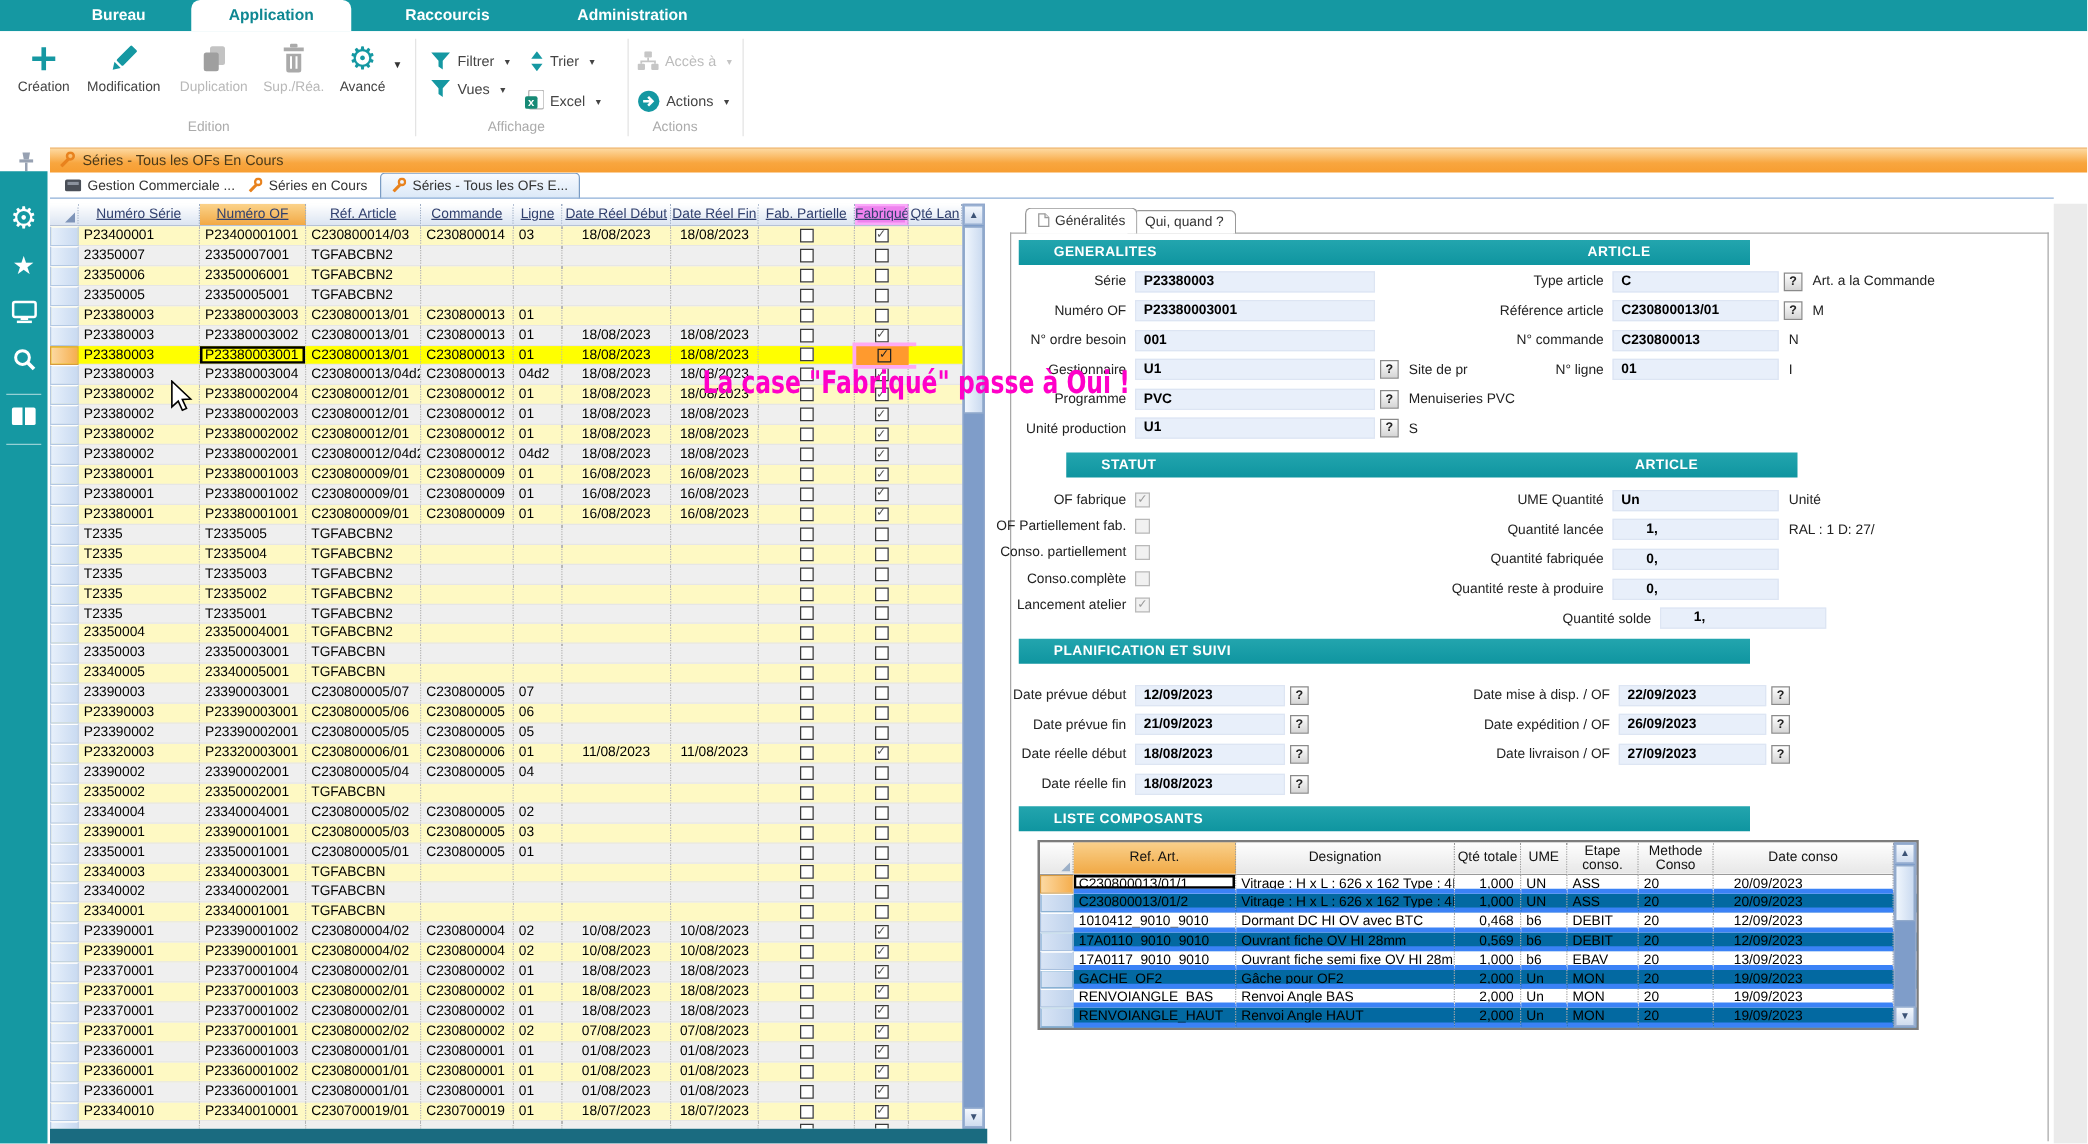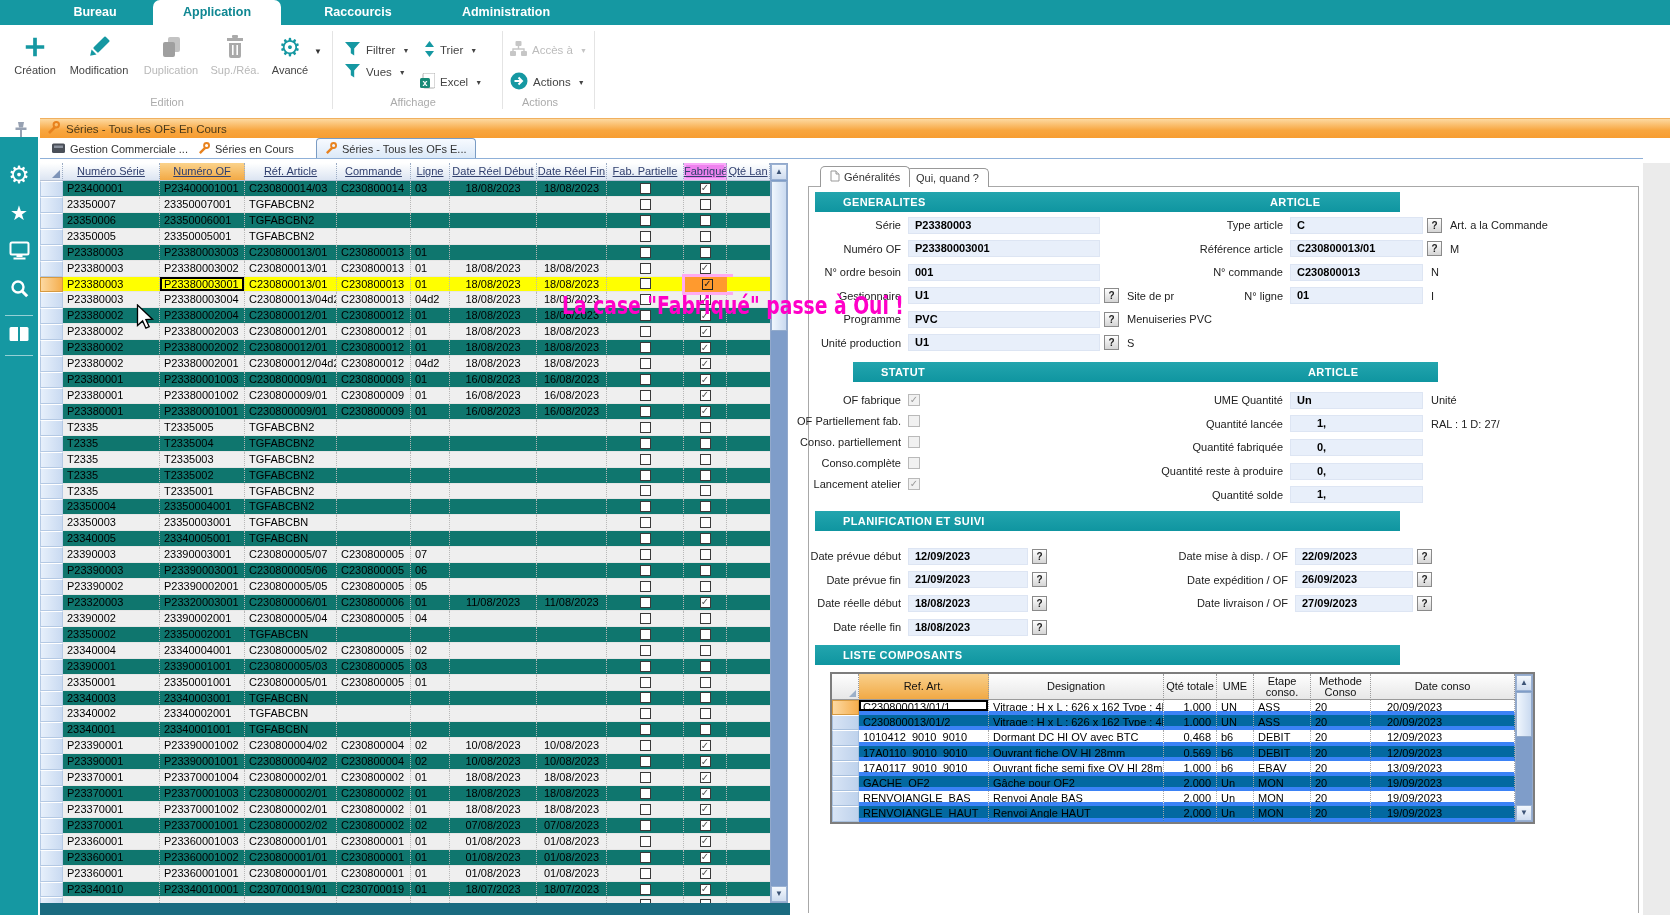--- a/index.html
+++ b/index.html
@@ -55,21 +55,21 @@
   .w3{width:74px;flex:none}.w4{width:39px;flex:none}.w5{width:87px;flex:none}
   .w6{width:70px;flex:none}.w7{width:77px;flex:none}.w8{width:43px;flex:none}.w9{width:43px;flex:none}
   .gh{background:linear-gradient(#ffffff,#dce5f2);font-size:11px;color:#31406e;text-align:center;
     line-height:17px;border-right:1px dotted #9cacc4;border-bottom:1px solid #b6c2d6;
     text-decoration:underline;white-space:nowrap;overflow:hidden;position:relative}
   .gh.horange{background:linear-gradient(#fbd38b,#f2a945)}
   .gh.hpink{background:#ee82ee;box-shadow:inset 0 0 0 2px #f9a9f9;text-decoration:underline}
   .corner::after{content:"";position:absolute;right:2px;bottom:2px;
     border-left:8px solid transparent;border-bottom:8px solid #7e94b8}
   .gbody{position:relative;height:722px;overflow:hidden}
-  .grow{display:flex;height:15.93px;background:#0f766e}
+  .grow{display:flex;height:15.93px;background:#fef9c3}
   .grow.alt{background:#efefef}
   .grow.sel{background:#ffff00;position:relative;z-index:5}
   .grow.sel .c{background:#ffff00}
   .rh{width:23px;flex:none;background:linear-gradient(90deg,#e7f0fb,#c9daf1);
     border:1px solid #b4c9e4;border-top-color:#fff}
   .rh.rhsel{background:linear-gradient(90deg,#fcd9a2,#f5ae4e);border-color:#d79a40}
   .c{font-size:11px;line-height:15px;padding-left:4px;white-space:nowrap;overflow:hidden;
     border-right:1px dotted #b7b7b7;border-bottom:1px solid #e6e6e6;color:#000}
   .c.ctr{text-align:center;padding-left:0}
   .c.cbx{display:flex;align-items:center;justify-content:center;padding:0}
@@ -288,21 +288,21 @@
         </svg></span>
     <span>Gestion Commerciale ...</span>
   </div>
   <div class="abs doctab" style="left:198px">
     <span><svg width="12" height="12" viewBox="0 0 13 13">
           <path d="M2 12 L8 6" stroke="#e8821e" stroke-width="2.6"></path>
           <circle cx="9.3" cy="3.8" r="2.7" fill="none" stroke="#e8821e" stroke-width="2"></circle>
         </svg></span>
     <span>Séries en Cours</span>
   </div>
-  <div class="abs doctab active" style="left:316px">
+  <div class="abs doctab active" style="left:304px">
     <span><svg width="12" height="12" viewBox="0 0 13 13">
           <path d="M2 12 L8 6" stroke="#e8821e" stroke-width="2.6"></path>
           <circle cx="9.3" cy="3.8" r="2.7" fill="none" stroke="#e8821e" stroke-width="2"></circle>
         </svg></span>
     <span>Séries - Tous les OFs E...</span>
   </div>
   <div class="abs tabline"></div>
 
   <div class="abs sidebar">
     <div class="sicon" style="top:25px;font-size:24px">⚙</div>
@@ -1340,21 +1340,21 @@
       <span class="fdesc">RAL : 1 D: 27/</span>
     </div>
     <div class="frow" style="left: 1100px; top: 438.4px;">
       <span class="flabel" style="width: 190px;">Quantité fabriquée</span>
       <span class="fbox numval" style="width: 133px;">0,</span>
     </div>
     <div class="frow" style="left: 1100px; top: 462.1px;">
       <span class="flabel" style="width: 190px;">Quantité reste à produire</span>
       <span class="fbox numval" style="width: 133px;">0,</span>
     </div>
-    <div class="frow" style="left: 1100px; top: 485.8px; align-items: center;">
+    <div class="frow" style="left: 1138px; top: 485.8px; align-items: center;">
       <span class="flabel" style="width: 190px;">Quantité solde</span>
       <span class="fbox numval" style="width: 133px;">1,</span>
     </div>
     <div class="frow" style="left: 790px; top: 547px;">
       <span class="flabel" style="width: 118px;">Date prévue début</span>
       <span class="fbox" style="width: 120px;">12/09/2023</span>
       <span class="qbtn">?</span>
     </div>
     <div class="frow" style="left: 790px; top: 570.7px;">
       <span class="flabel" style="width: 118px;">Date prévue fin</span>

